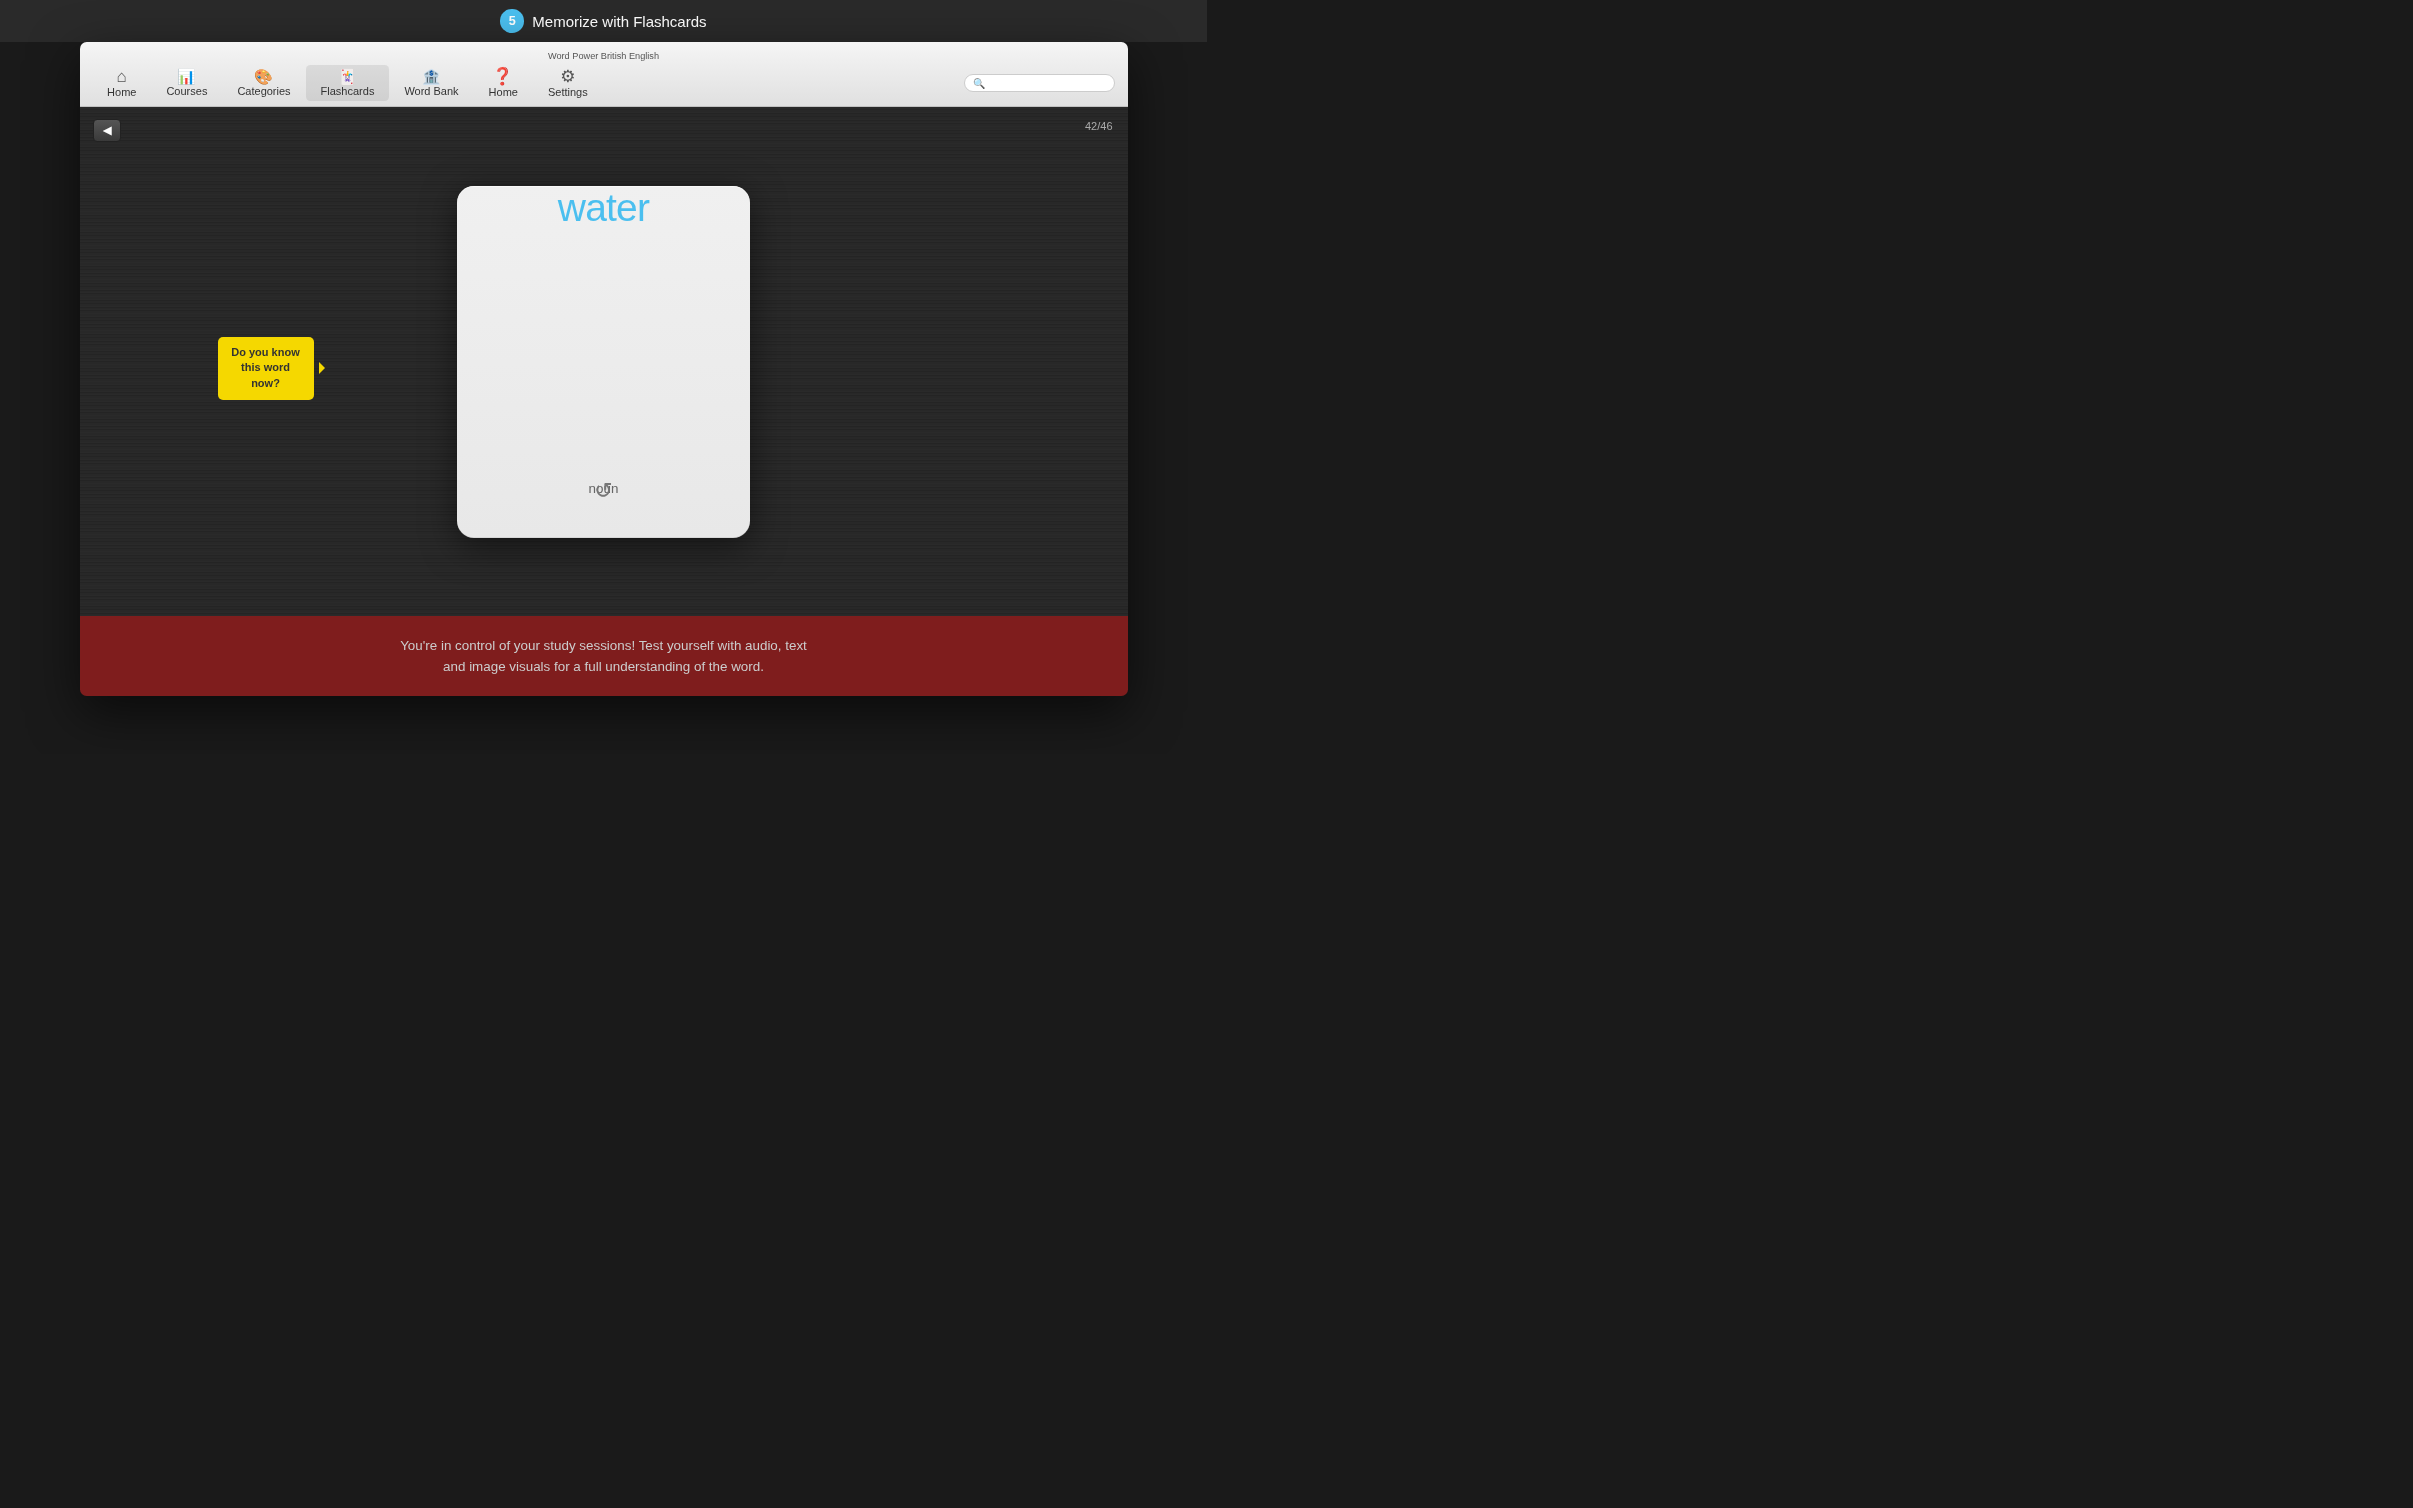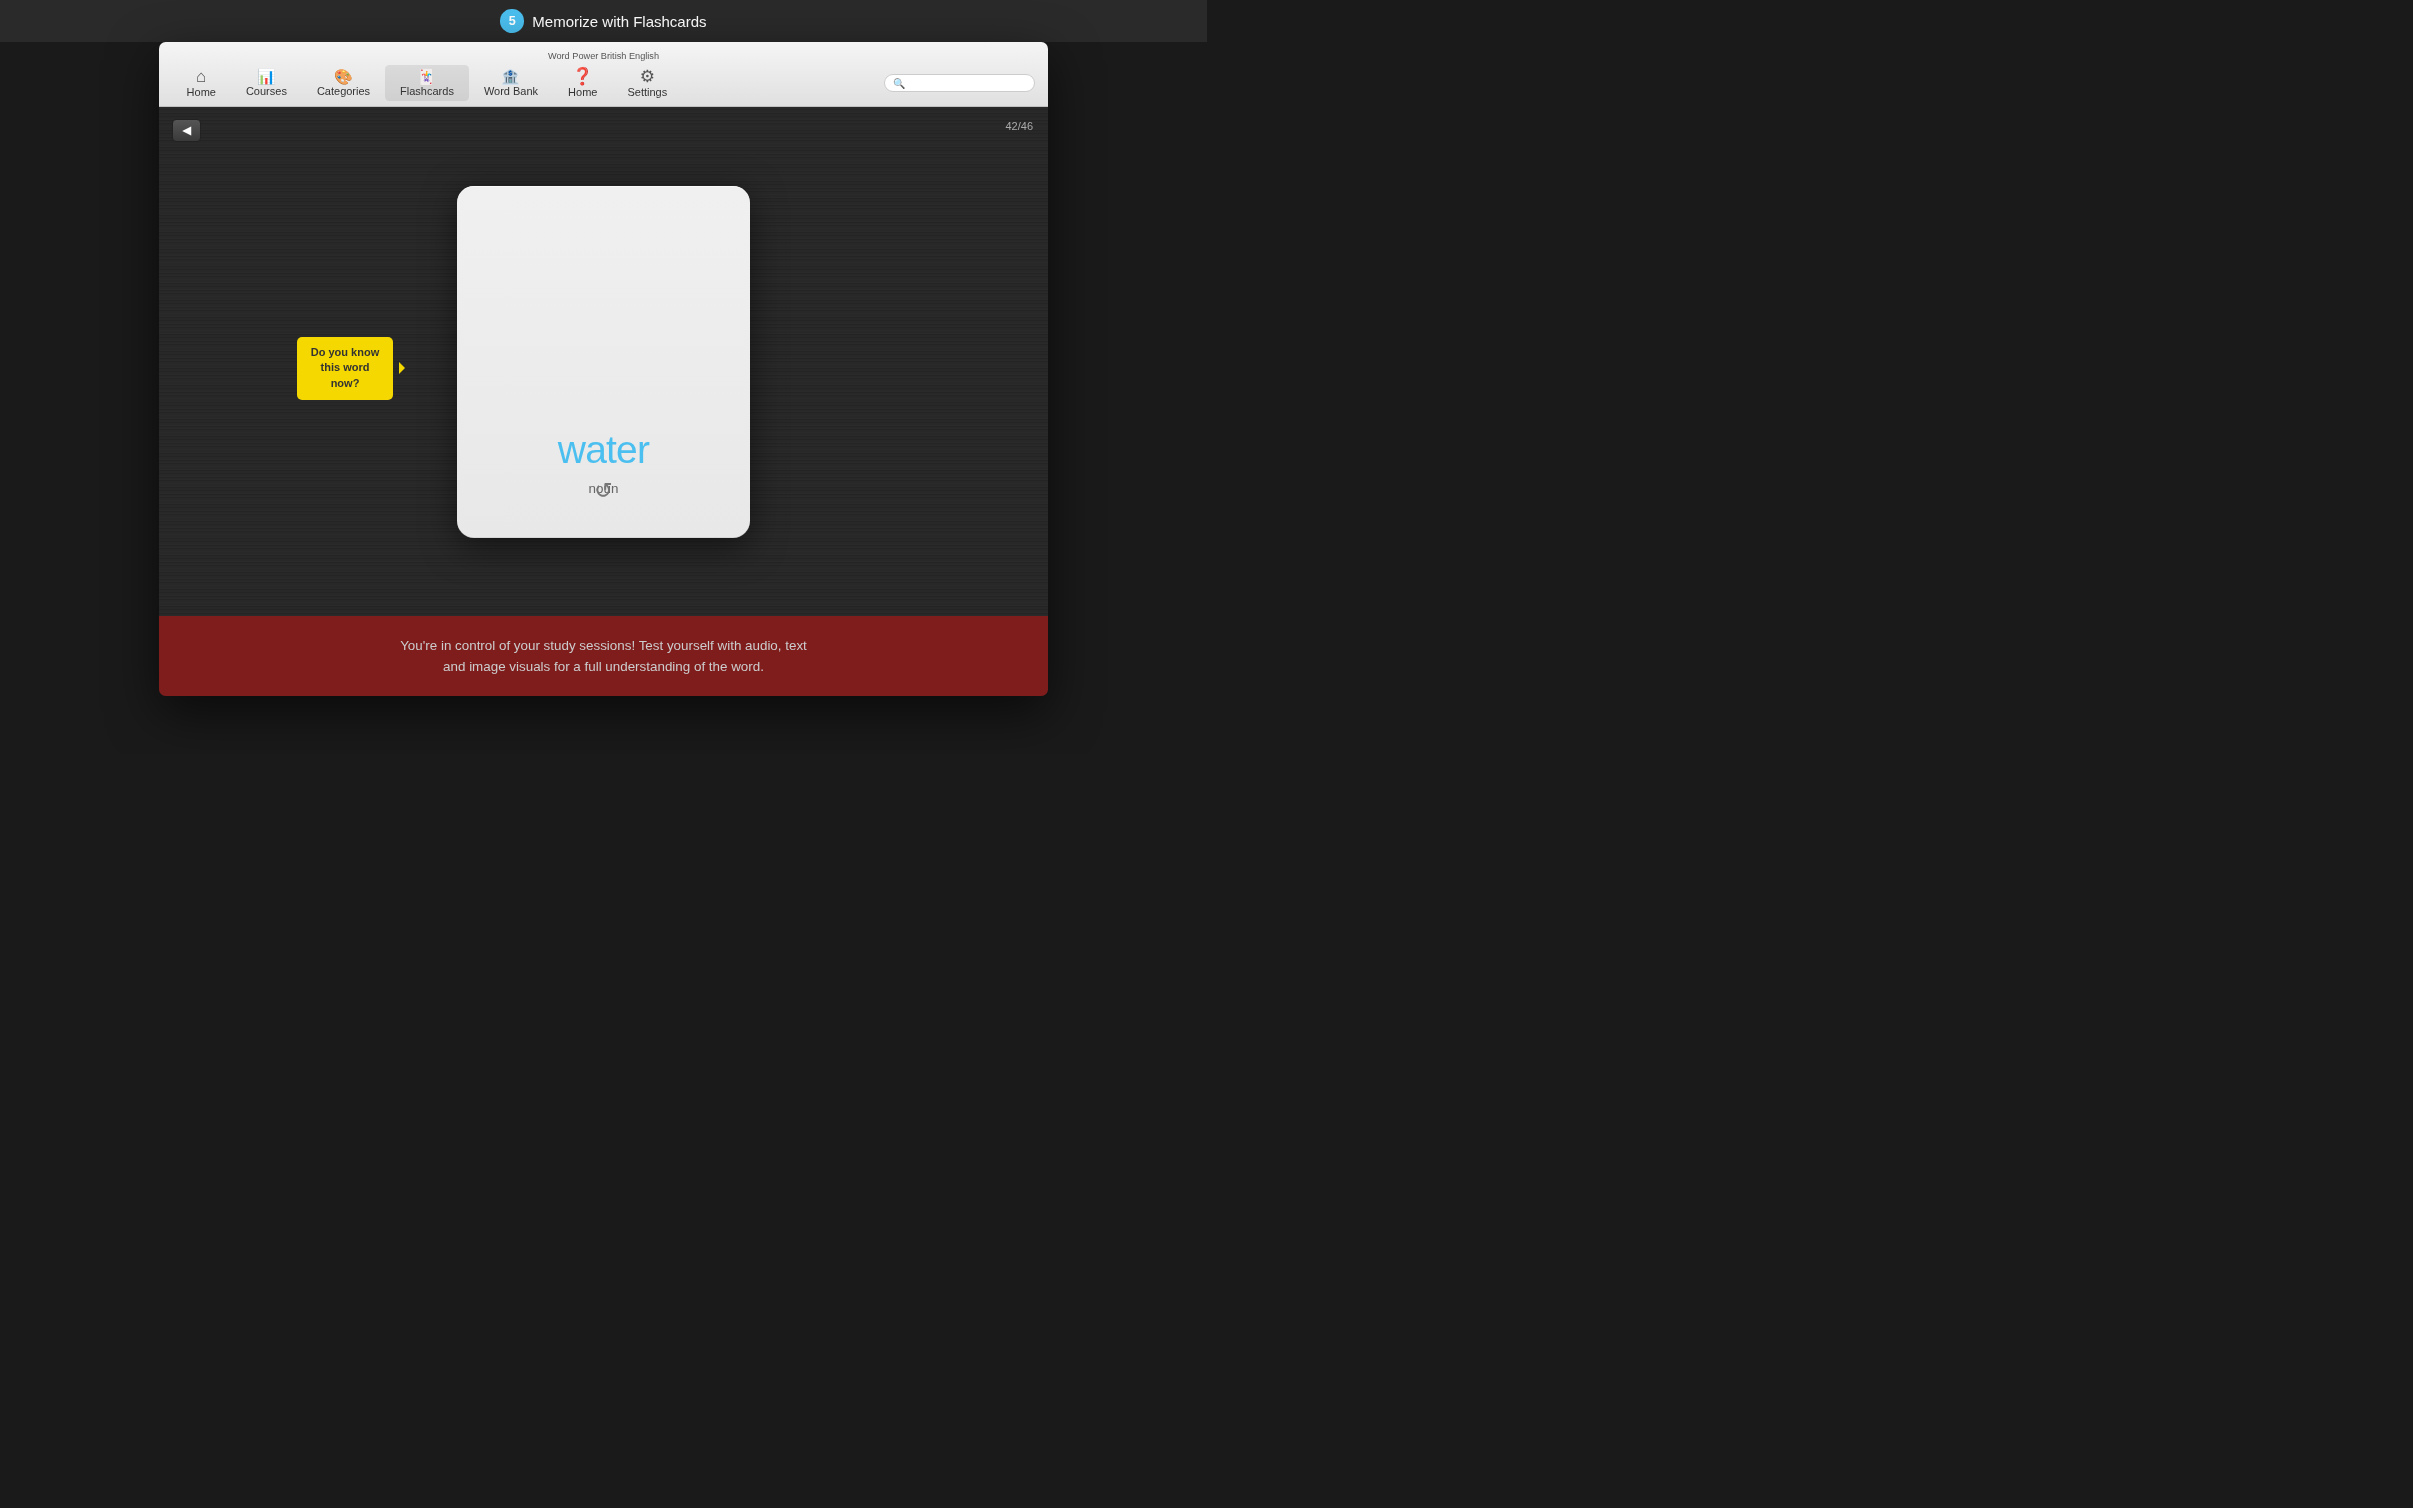--- a/index.html
+++ b/index.html
@@ -41,21 +41,21 @@
     }
 
     .title-text {
       color: white;
       font-size: 15px;
       font-weight: 400;
     }
 
     
     .main-window {
-      width: 889px;
+      width: 1048px;
       height: 654px;
       border-radius: 6.7px;
       overflow: hidden;
       display: flex;
       flex-direction: column;
       box-shadow: 0 17px 50px rgba(0,0,0,0.6);
       margin-top: 0;
     }
 
     
@@ -230,21 +230,21 @@
       height: 352px;
       background: linear-gradient(to bottom, #f0f0f0, #e8e8e8);
       border-radius: 17px;
       box-shadow:
         0 8.4px 34px rgba(0,0,0,0.5),
         inset 0 0.8px 0 rgba(255,255,255,0.8),
         inset 0 -0.8px 0 rgba(0,0,0,0.1);
       display: flex;
       flex-direction: column;
       align-items: center;
-      justify-content: flex-end;
+      justify-content: space-between;
       position: relative;
       cursor: pointer;
     }
 
     .card-word {
       font-size: 39px;
       font-weight: 300;
       color: #4bbfef;
       margin-bottom: 8.4px;
       letter-spacing: -0.8px;

